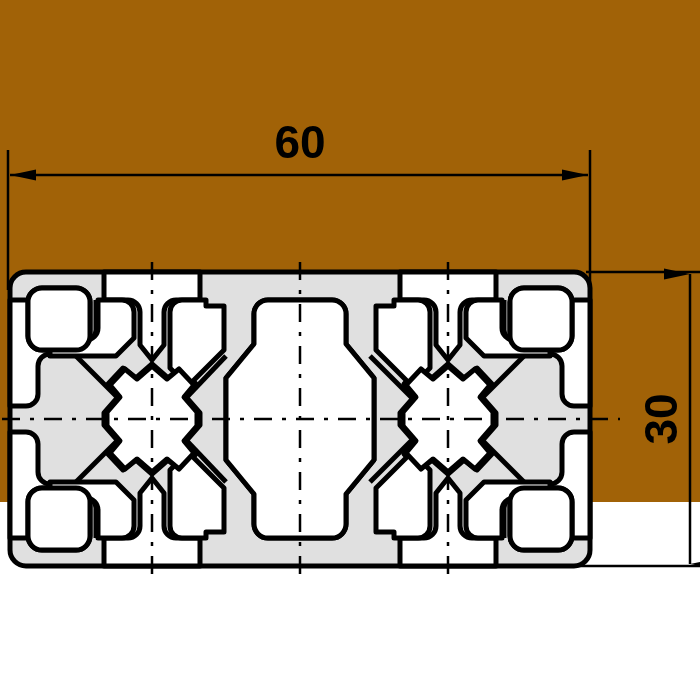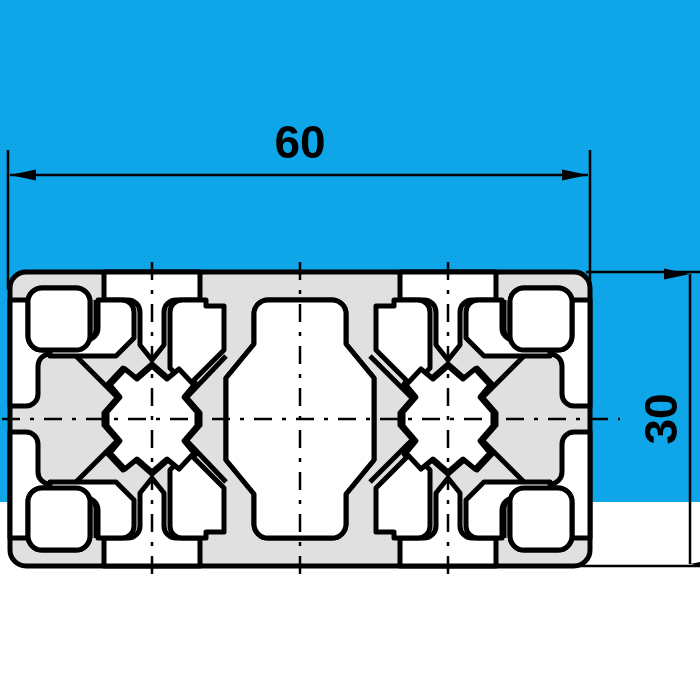--- a/index.html
+++ b/index.html
@@ -11,21 +11,21 @@
   body {
     width: 700px;
     height: 700px;
     overflow: hidden;
     font-family: "Liberation Sans", sans-serif;
   }
   #drawing-root {
     position: relative;
     width: 700px;
     height: 502px;
-    background: #0ea5e9;
+    background: #a16207;
   }
   #profile-svg {
     display: block;
     width: 700px;
     height: 700px;
   }
   .dim-text {
     font-family: "Liberation Sans", sans-serif;
     font-weight: bold;
     font-size: 46px;

